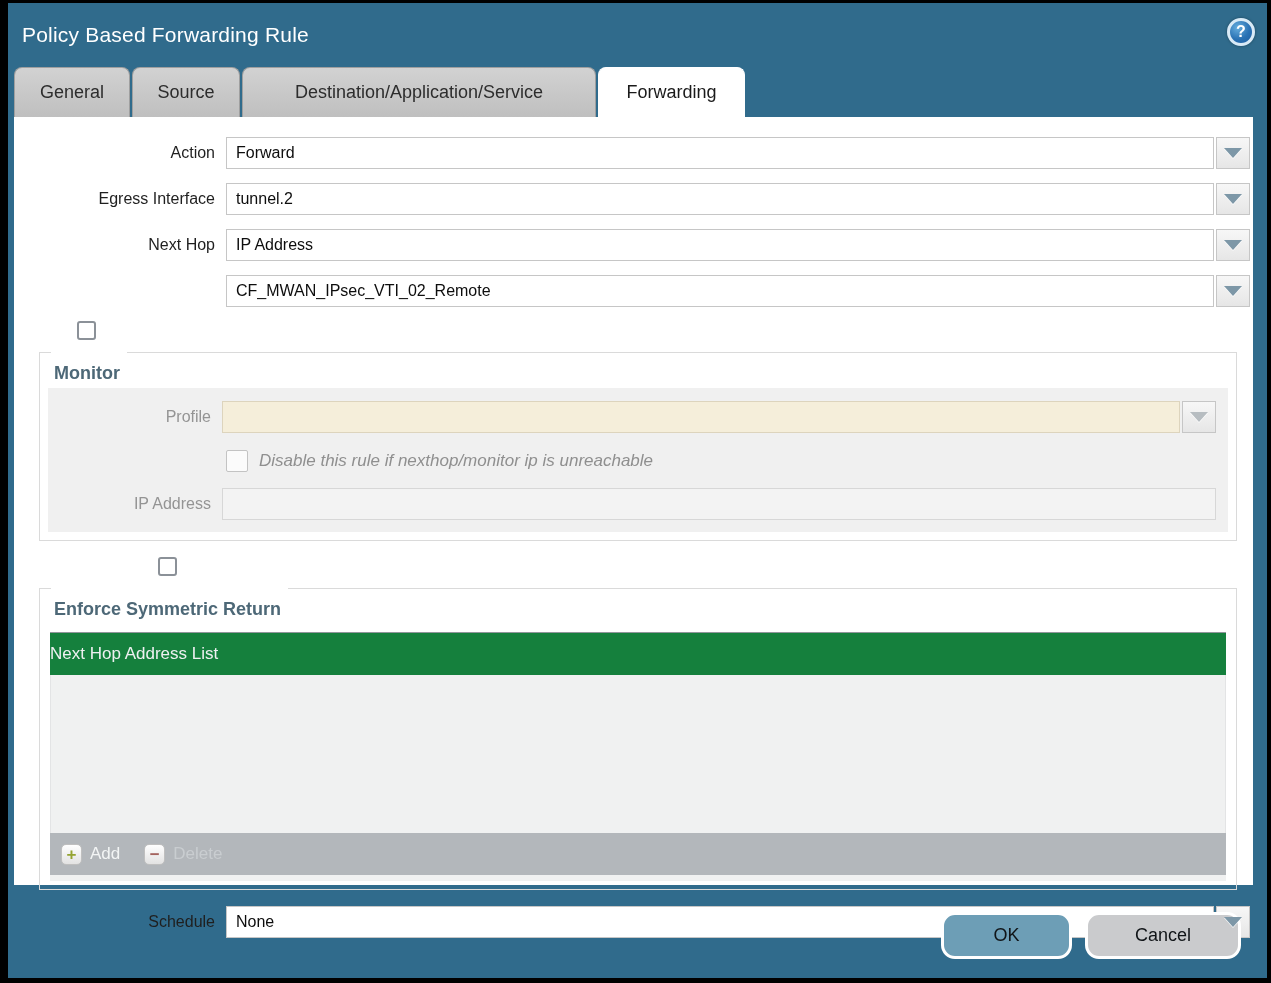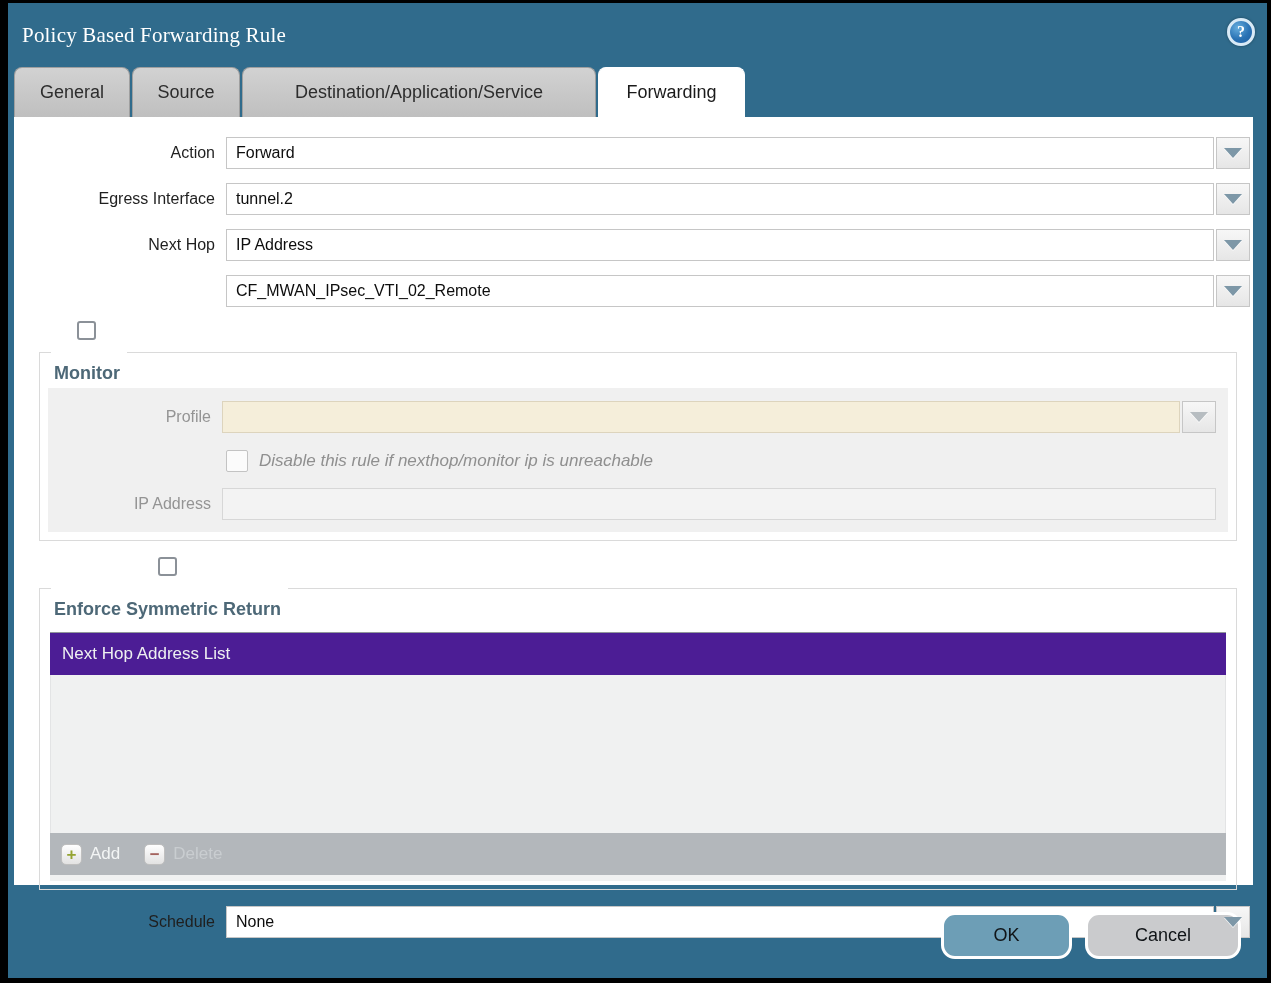--- a/index.html
+++ b/index.html
@@ -6,21 +6,21 @@
   body{
     width:1271px;height:983px;overflow:hidden;background:#000;
     font-family:"Liberation Sans","DejaVu Sans",sans-serif;
     -webkit-font-smoothing:antialiased;
   }
   .dialog{
     position:absolute;left:8px;top:3px;right:4px;bottom:5px;
     background:#306b8c;display:flex;flex-direction:column;
   }
   
-  .titlebar{height:64px;flex:none;position:relative;display:flex;align-items:center;font-family:Liberation Serif, serif;}
+  .titlebar{height:64px;flex:none;position:relative;display:flex;align-items:center;}
   .title{color:#ffffff;font-size:21px;padding-left:14px;letter-spacing:.2px;}
   .help{
     position:absolute;right:12px;top:15px;width:28px;height:28px;box-sizing:border-box;
     border-radius:50%;border:3px solid #d9eaf6;
     background:radial-gradient(circle at 35% 30%,#66aede 0%,#2a72b4 55%,#1c5da0 100%);
     color:#fff;font-size:16px;font-weight:bold;display:flex;align-items:center;justify-content:center;
     cursor:pointer;box-shadow:0 0 3px rgba(0,0,0,.35);
   }
   
   .tabs{display:flex;gap:2px;padding-left:6px;height:50px;flex:none;align-items:stretch;}
@@ -66,22 +66,22 @@
   .p-lbl{width:174px;flex:none;text-align:right;padding-right:11px;box-sizing:border-box;
          font-size:16px;color:#949494;}
   .combo .val.cream{background:#f5eeda;border-color:#ddd4bd;}
   .check-row{display:flex;align-items:center;margin:17px 0 16px 178px;gap:11px;}
   .cbx.dis{width:22px;height:22px;border:1px solid #c3c3c3;background:#fbfbfb;border-radius:2px;}
   .dis-text{font-size:17px;color:#8f8f8f;font-style:italic;}
   .gray-input{flex:1;height:32px;box-sizing:border-box;background:#f3f3f3;border:1px solid #d7d7d7;}
   .row.tight{margin-bottom:0;}
   
   .nh-table{margin:8px 2px 0 2px;}
-  .t-head{height:42px;background:#4c1d95;border-top:1px solid #90969b;
-          color:#eef0f1;font-size:17px;display:flex;align-items:center;padding-left:12px;}
+  .t-head{height:42px;background:#15803d;border-top:1px solid #90969b;
+          color:#eef0f1;font-size:17px;display:flex;align-items:center;padding-left:0;}
   .t-body{height:158px;background:#f0f1f1;border-left:1px solid #e3e4e5;border-right:1px solid #e3e4e5;}
   .t-foot{height:42px;background:#b3b7bb;display:flex;align-items:center;padding-left:11px;gap:24px;}
   .tool{display:flex;align-items:center;gap:8px;cursor:pointer;}
   .tool .ico{
     width:21px;height:21px;box-sizing:border-box;border-radius:5px;flex:none;
     background:linear-gradient(#ffffff,#e2e2e2);border:1px solid #bfbfbf;
     display:flex;align-items:center;justify-content:center;font-weight:bold;font-size:17px;line-height:1;
   }
   .tool.add .ico{color:#95a432;}
   .tool.add .t{font-size:17px;color:#f3f5f5;}

